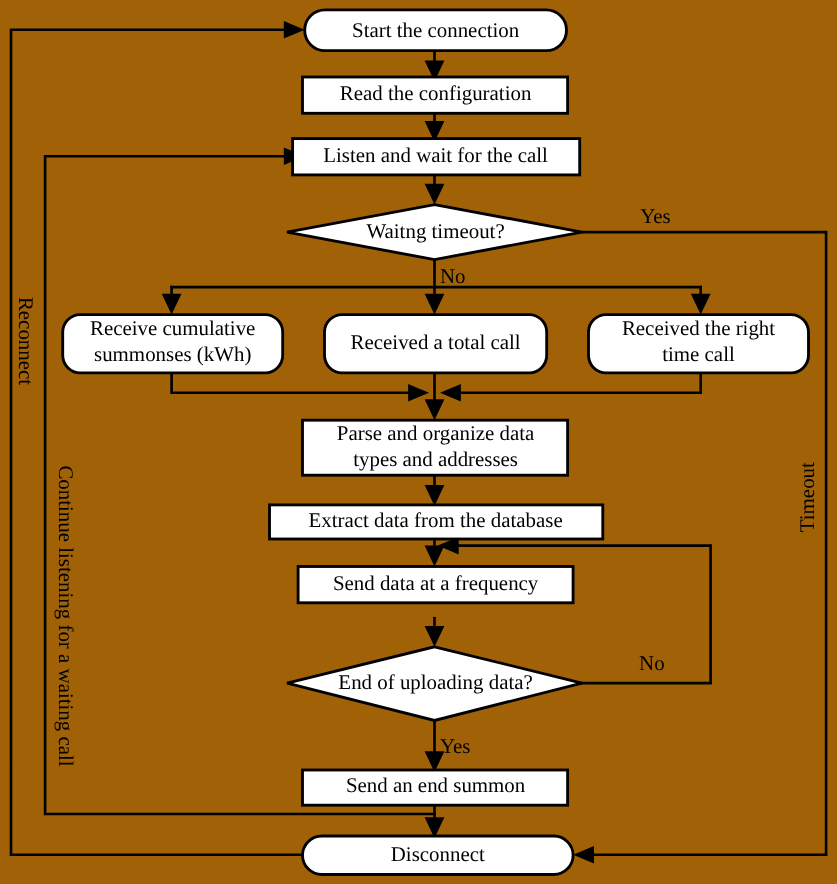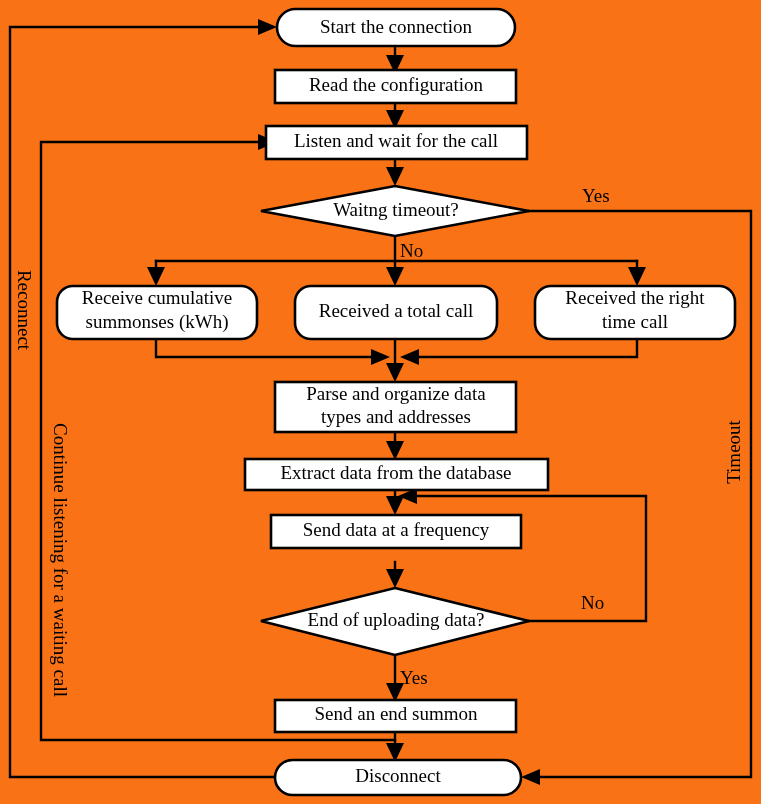--- a/index.html
+++ b/index.html
@@ -4,21 +4,21 @@
 <style>
   html, body {
     margin: 0;
     padding: 0;
     background: #ffffff;
   }
   #canvas {
     position: relative;
     width: 761px;
     height: 804px;
-    background: #f97316;
+    background: #a16207;
     overflow: hidden;
     font-family: "Liberation Serif", "DejaVu Serif", serif;
   }
   #flow-svg {
     position: absolute;
     left: 0;
     top: 0;
     width: 761px;
     height: 804px;
   }

